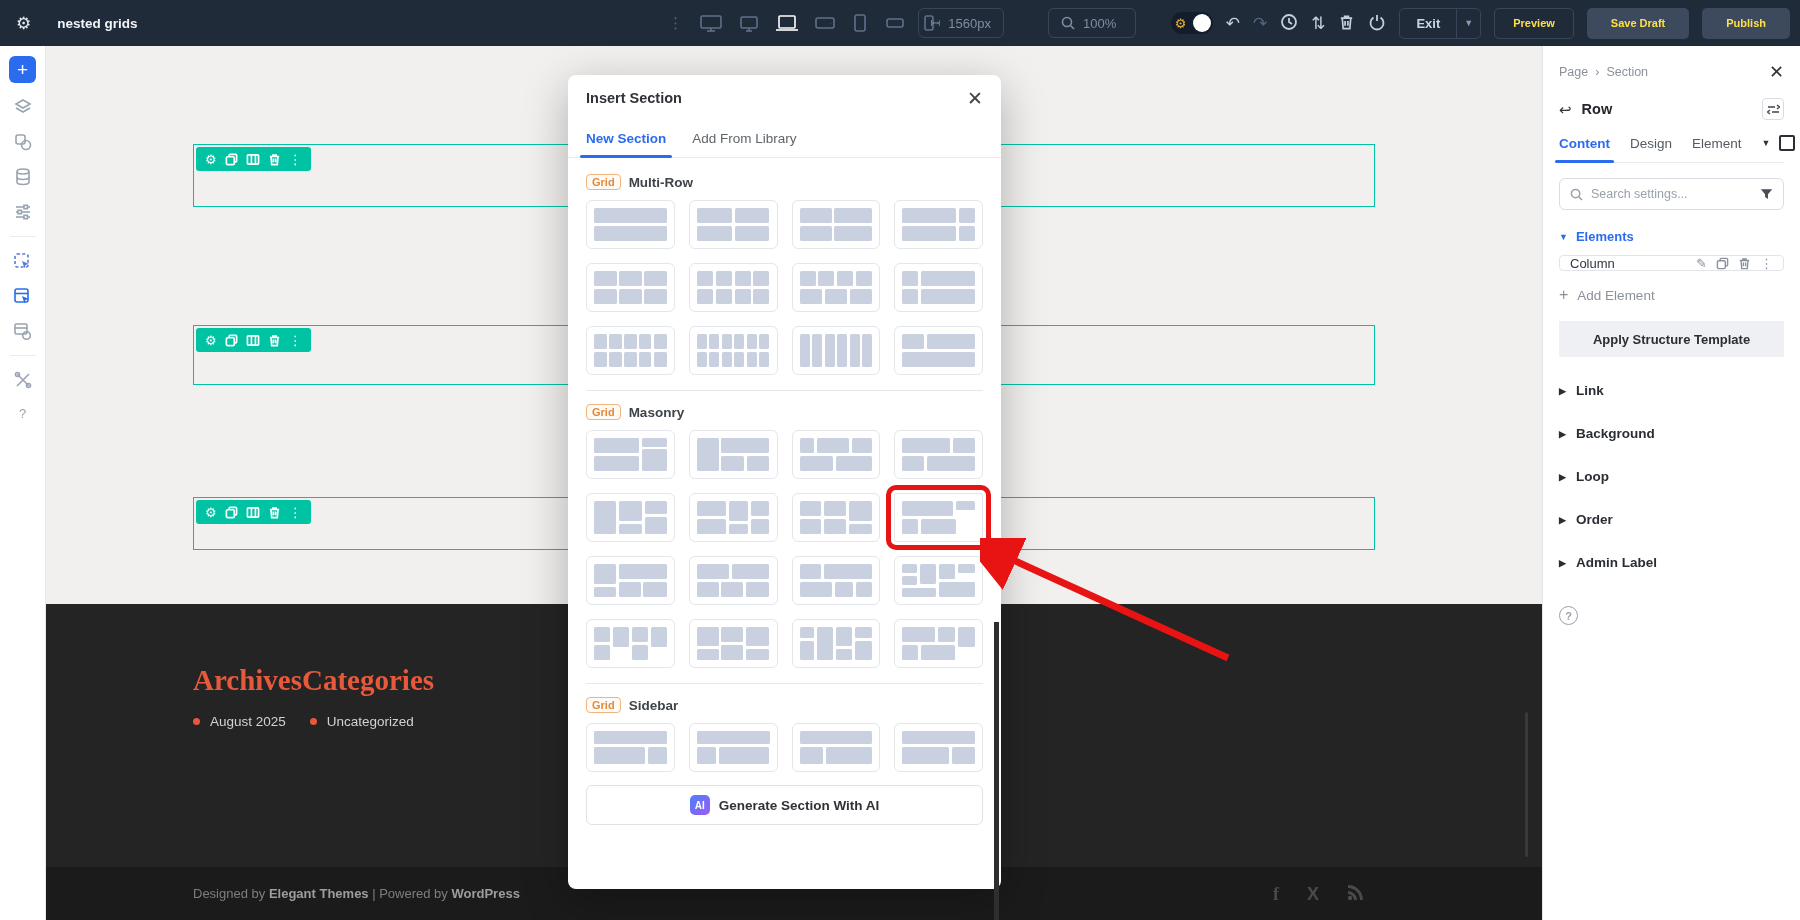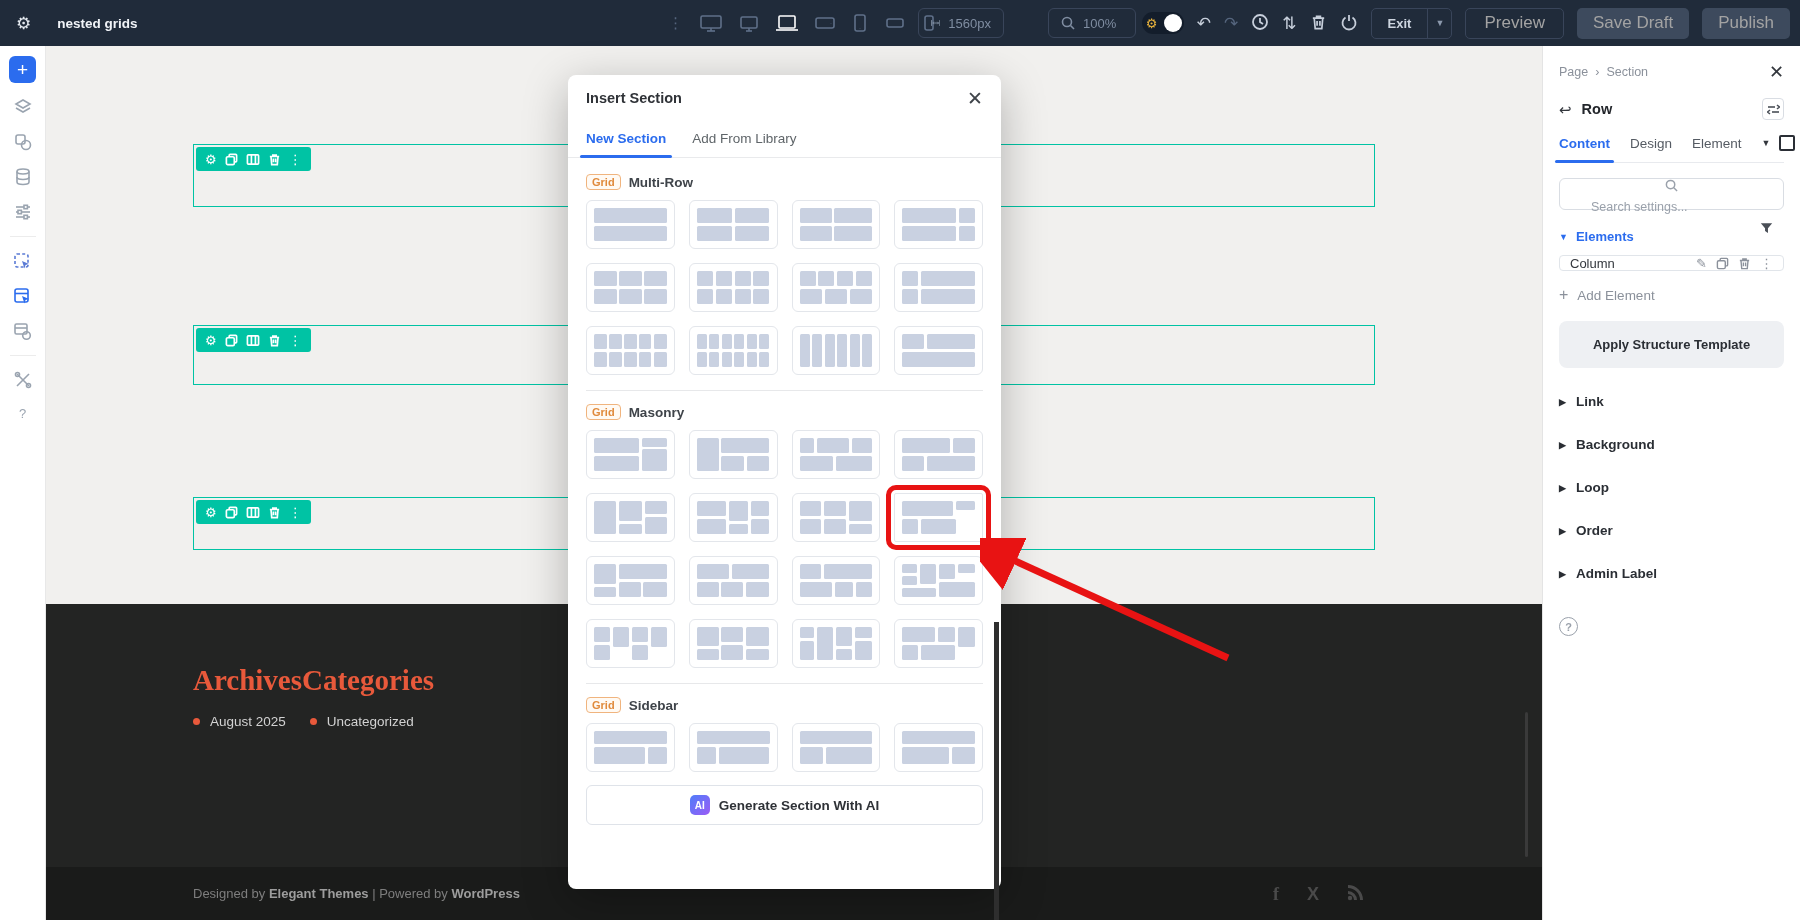--- a/index.html
+++ b/index.html
@@ -20,27 +20,27 @@
   .tb-field svg { stroke:#7f8da1; fill:none; stroke-width:1.6; }
   .fld-width { left:918px; width:86px; }
   .fld-zoom { left:1048px; width:88px; }
   .tb-right { position:absolute; right:10px; top:0; height:46px; display:flex; align-items:center; gap:13px; }
   .toggle { width:42px; height:22px; background:#131d2b; border-radius:11px; position:relative; display:flex; align-items:center; cursor:pointer; }
   .toggle .sun { position:absolute; left:4px; font-size:13px; color:#e8b33c; }
   .toggle .knob { position:absolute; right:2px; width:18px; height:18px; background:#fff; border-radius:50%; }
   .tb-ic { font-size:17px; color:#c7cfdb; cursor:pointer; line-height:1; }
   .tb-ic.dim { color:#55657d; }
   .tb-ic svg { stroke:#c7cfdb; fill:none; stroke-width:1.8; }
-  .btn { height:31px; border-radius:5px; display:flex; align-items:center; justify-content:center; font-size:17px; font-weight:400; color:#a3a3a3; cursor:pointer; }
+  .btn { height:31px; border-radius:5px; display:flex; align-items:center; justify-content:center; font-size:11px; font-weight:700; color:#fde047; cursor:pointer; }
   .btn-ghost { border:1px solid #39455a; background:transparent; }
   .exit-wrap { display:flex; height:31px; border:1px solid #39455a; border-radius:5px; overflow:hidden; }
   .exit-main { padding:0 16px; display:flex; align-items:center; font-size:13px; font-weight:700; cursor:pointer; }
   .exit-caret { width:24px; display:flex; align-items:center; justify-content:center; border-left:1px solid #39455a; color:#8b99ac; font-size:9px; cursor:pointer; }
   .btn-preview { padding:0 18px; }
-  .btn-solid { background:#3d4a5d; padding:0 16px;text-align:right; }
+  .btn-solid { background:#3d4a5d; padding:0 24px;text-align:right; }
 
   
   .leftbar { position:absolute; left:0; top:46px; width:46px; bottom:0; background:#fff; border-right:1px solid #e8e8e8; z-index:45; display:flex; flex-direction:column; align-items:center; padding-top:10px; gap:13px; }
   .plus-btn { width:27px; height:27px; background:#2b6cee; border-radius:6px; color:#fff; font-size:19px; display:flex; align-items:center; justify-content:center; cursor:pointer; }
   .lb-ic { width:22px; height:22px; display:flex; align-items:center; justify-content:center; cursor:pointer; }
   .lb-ic svg { stroke:#9aa4b0; fill:none; stroke-width:1.6; }
   .lb-ic.activeblue svg { stroke:#2b6cee; }
   .lb-ic.semiblue svg { stroke:#5b7bd5; }
   .lb-div { width:26px; height:1px; background:#ececec; }
   .lb-help { width:18px; height:18px; border-radius:50%; color:#9aa4b0; font-size:13px; display:flex; align-items:center; justify-content:center; cursor:pointer; }
@@ -102,36 +102,36 @@
   .rp-title { font-size:14.5px; font-weight:700; color:#23262b; }
   .rp-dock { margin-left:auto; width:22px; height:22px; border:1px solid #d9dde3; border-radius:4px; display:flex; align-items:center; justify-content:center; cursor:pointer; }
   .rp-dock svg { stroke:#4a4f57; fill:none; stroke-width:1.6; }
   .rp-tabs { margin-top:15px; display:flex; align-items:center; gap:20px; border-bottom:1px solid #e8eaee; padding-bottom:0; }
   .rtab { font-size:13.5px; color:#555b63; cursor:pointer; padding-bottom:11px; position:relative; }
   .rtab.active { color:#2b6cee; font-weight:600; }
   .rtab.active:after { content:""; position:absolute; left:-4px; right:-4px; bottom:-1px; height:3px; background:#2b6cee; border-radius:2px; }
   .rp-tab-extra { margin-left:auto; display:flex; align-items:center; gap:9px; padding-bottom:11px; }
   .rp-caret { font-size:9px; color:#33373d; cursor:pointer; }
   .rp-square { width:16px; height:16px; border:2px solid #2b2f36; border-radius:2px; cursor:pointer; }
-  .rp-search { margin-top:15px; height:32px; border:1px solid #d9dde3; border-radius:6px; display:flex; align-items:center; gap:8px; padding:0 10px;flex-direction:column; }
+  .rp-search { margin-top:15px; height:32px; border:1px solid #d9dde3; border-radius:6px; display:flex; align-items:center; gap:8px; padding:0 10px; }
   .rp-search svg { stroke:#9aa1ab; fill:none; stroke-width:1.6; flex-shrink:0; }
   .rp-search input { border:0; outline:0; flex:1; font-size:12.5px; color:#4a4f57; font-family:"Liberation Sans",sans-serif; background:transparent; }
   .rp-search input::placeholder { color:#9aa1ab; }
   .rp-funnel { margin-left:auto; cursor:pointer; display:flex; }
   .rp-funnel svg { fill:#4a4f57; stroke:none; }
   .rp-elements-head { margin-top:19px; display:flex; align-items:center; gap:8px; color:#2b6cee; font-size:13px; font-weight:700; cursor:pointer; }
   .tri-down { font-size:9px; }
   .rp-element-row { margin-top:11px; height:16px; border:1px solid #e1e5ea; border-radius:4px; display:flex; align-items:center; padding:0 10px; }
   .rp-el-name { font-size:13px; color:#33373d; }
   .rp-el-actions { margin-left:auto; display:flex; align-items:center; gap:9px; color:#8b919b; }
   .rp-el-actions .act { font-size:13px; cursor:pointer; line-height:1; display:flex; align-items:center; }
   .rp-el-actions svg { stroke:#8b919b; fill:none; stroke-width:1.5; }
   .rp-add { margin-top:15px; display:flex; align-items:center; gap:9px; color:#8b919b; font-size:13.5px; cursor:pointer; }
   .rp-add .plus { font-size:16px; }
-  .rp-apply { margin-top:17px; height:47px; background:#eef0f3; border-radius:8px; display:flex; align-items:center; justify-content:center; font-size:13px; font-weight:700; color:#2a2e34; cursor:pointer; }
+  .rp-apply { margin-top:17px; height:36px; background:#eef0f3; border-radius:0; display:flex; align-items:center; justify-content:center; font-size:13px; font-weight:700; color:#2a2e34; cursor:pointer; }
   .rp-accordions { margin-top:12px; }
   .rp-acc { height:43px; display:flex; align-items:center; gap:10px; font-size:13.5px; font-weight:600; color:#2a2e34; cursor:pointer; }
   .rp-acc .tri { font-size:9px; color:#2a2e34; }
   .rp-help { margin-top:22px; width:19px; height:19px; border:1.5px solid #9aa1ab; border-radius:50%; color:#9aa1ab; font-size:11px; font-weight:700; display:flex; align-items:center; justify-content:center; cursor:pointer; }
 </style>
 </head>
 <body>
 
 <div class="topbar">
   <div class="tb-left">

